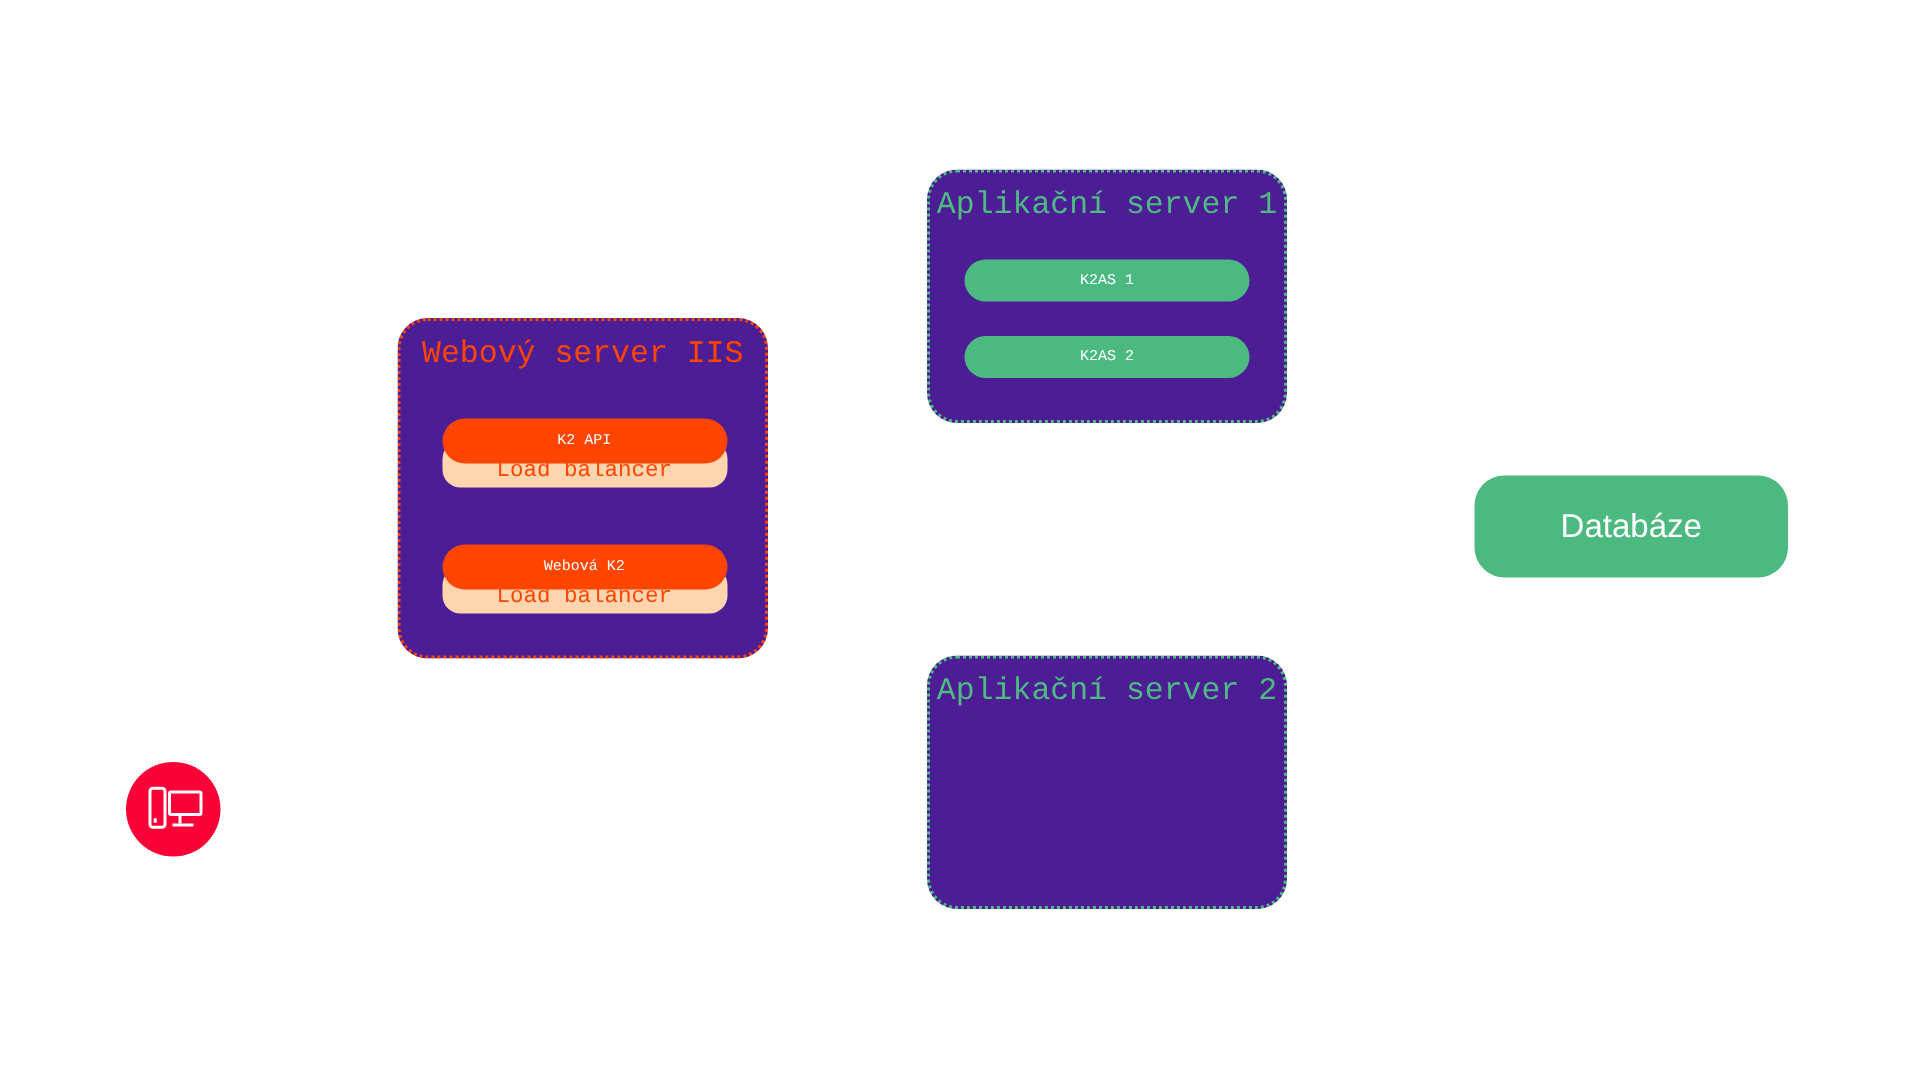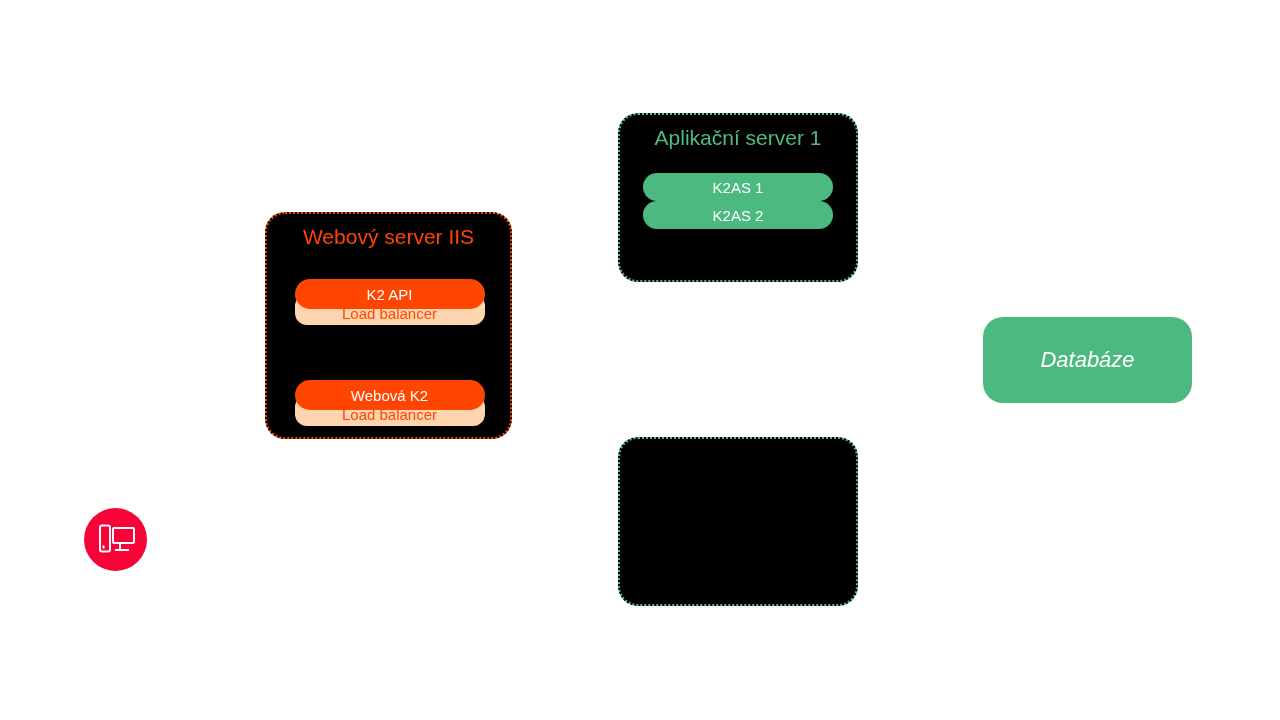--- a/index.html
+++ b/index.html
@@ -15,65 +15,66 @@
     background: #f80237;
     display: flex; align-items: center; justify-content: center;
   }
 
   
   .dashed-box {
     position: absolute;
     border: 2px dotted;
     border-radius: 20px;
     padding-top: 10px;
-    background: #000000;
+    background: #4c1d95;
+    font-family: Liberation Mono, monospace;
   }
   .box-title {
     font-size: 21px; line-height: 26px; text-align: center; font-weight: 400;
   }
   .orange-box { border-color: #ff4500; left: 265px; top: 212px; width: 247px; height: 227px; }
   .orange-text { color: #ff4500; }
   .green-text { color: #4dbb82; }
   .app-box { border-color: #4dbb82; left: 618px; width: 240px; height: 169px; }
   .app-box-1 { top: 113px; }
   .app-box-2 { top: 437px; }
 
   
   .pill {
     width: 190px; height: 30px; margin: 0 auto;
     border-radius: 15px;
-    color: #ffffff; font-size: 15px;
+    color: #ffffff; font-size: 10px;
     display: flex; align-items: center; justify-content: center;
     position: relative; z-index: 2;
   }
   .orange-pill { background: #ff4500; }
   .green-pill  { background: #4cba80; height: 28px; border-radius: 14px; }
 
   .stack { width: 188px; margin: 0 auto; }
   .stack-1 { margin-top: 29px; }
-  .stack-2 { margin-top: 55px; }
+  .stack-2 { margin-top: 38px; }
   .lb {
     position: relative; z-index: 1;
     width: 190px; height: 31px; margin-top: -15px;
     border-radius: 12px;
     background: #ffd5af; color: #ff4500; font-size: 15px;
     display: flex; align-items: flex-end; justify-content: center;
     padding-bottom: 3px;
   }
 
   .app-pill-1 { margin-top: 22px; }
-  .app-pill-2 { }
+  .app-pill-2 { margin-top: 23px; }
 
   
   .db-block {
     position: absolute; left: 983px; top: 317px;
-    width: 209px; height: 86px;
+    width: 209px; height: 68px;
     background: #4cba80; border-radius: 20px;
     color: #ffffff; font-size: 22px;
-    display: flex; align-items: center; justify-content: center; font-style: italic;
+    display: flex; align-items: center; justify-content: center;
   }
 </style>
 </head>
 <body>
 
 <div class="canvas">
 
   <div class="device-circle">
     <svg width="40" height="31" viewBox="0 0 40 31" fill="none" stroke="#ffffff" stroke-width="2">
       <rect x="4" y="1.5" width="10" height="26" rx="2"></rect>
@@ -98,17 +99,18 @@
     </div>
   </div>
 
   <div class="dashed-box app-box app-box-1">
     <div class="box-title green-text">Aplikační server 1</div>
     <div class="pill green-pill app-pill-1">K2AS 1</div>
     <div class="pill green-pill app-pill-2">K2AS 2</div>
   </div>
 
   <div class="dashed-box app-box app-box-2">
+    <div class="box-title green-text">Aplikační server 2</div>
   </div>
 
   <div class="db-block">Databáze</div>
 
 </div>
 
 </body></html>

